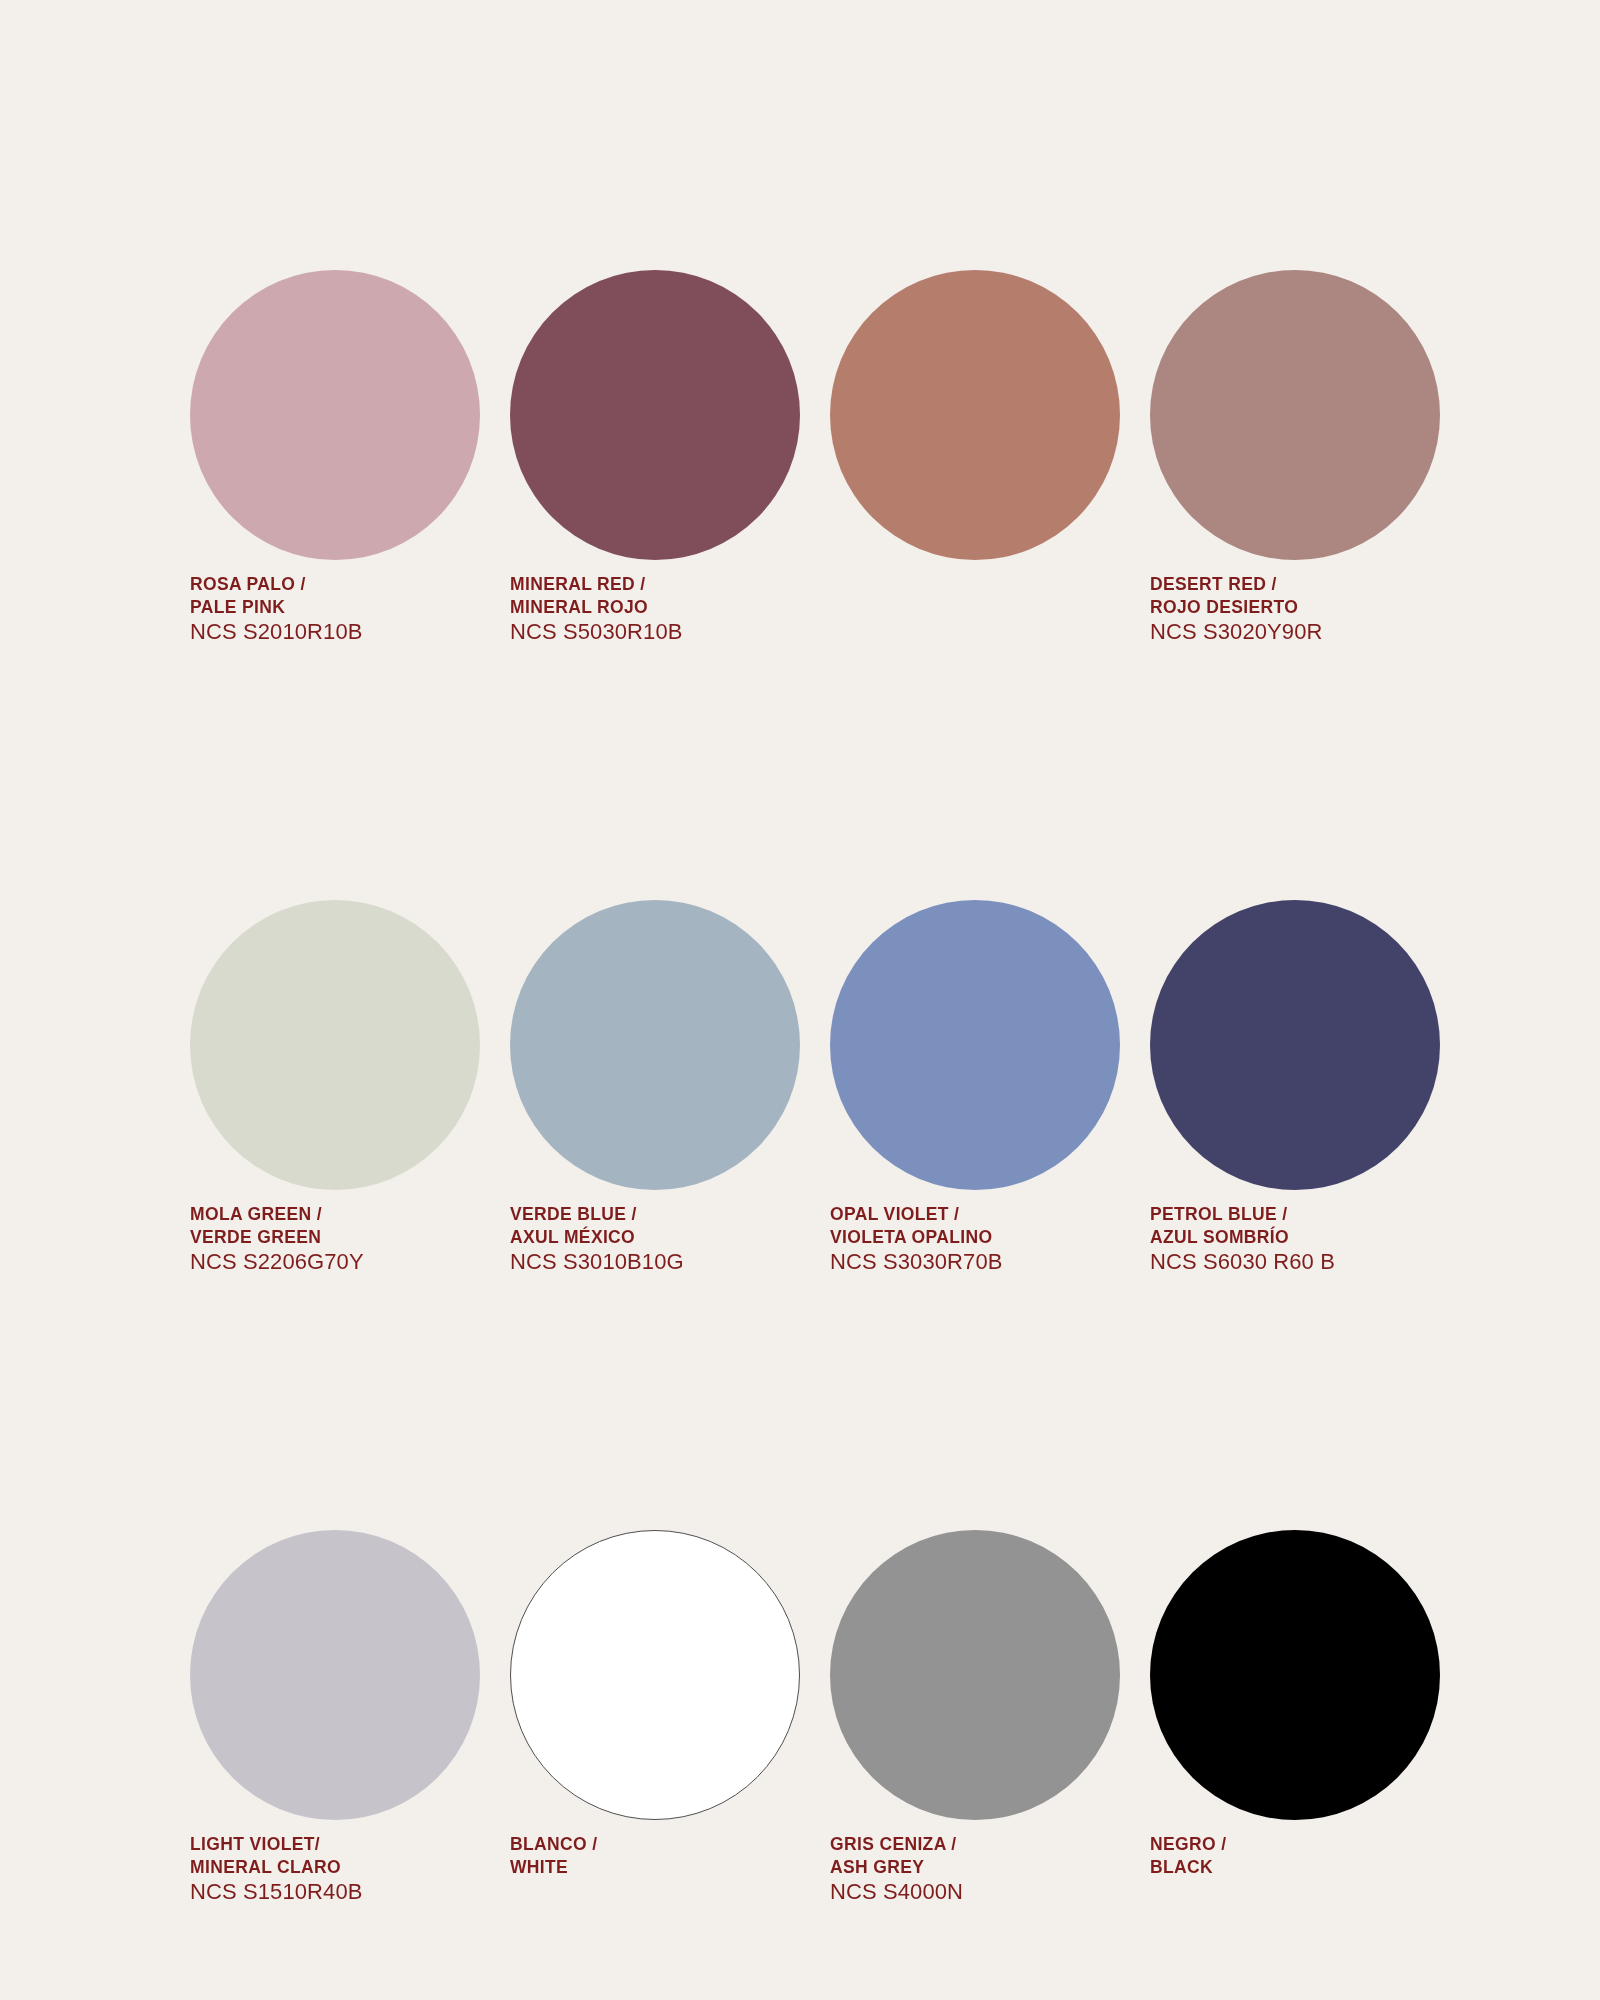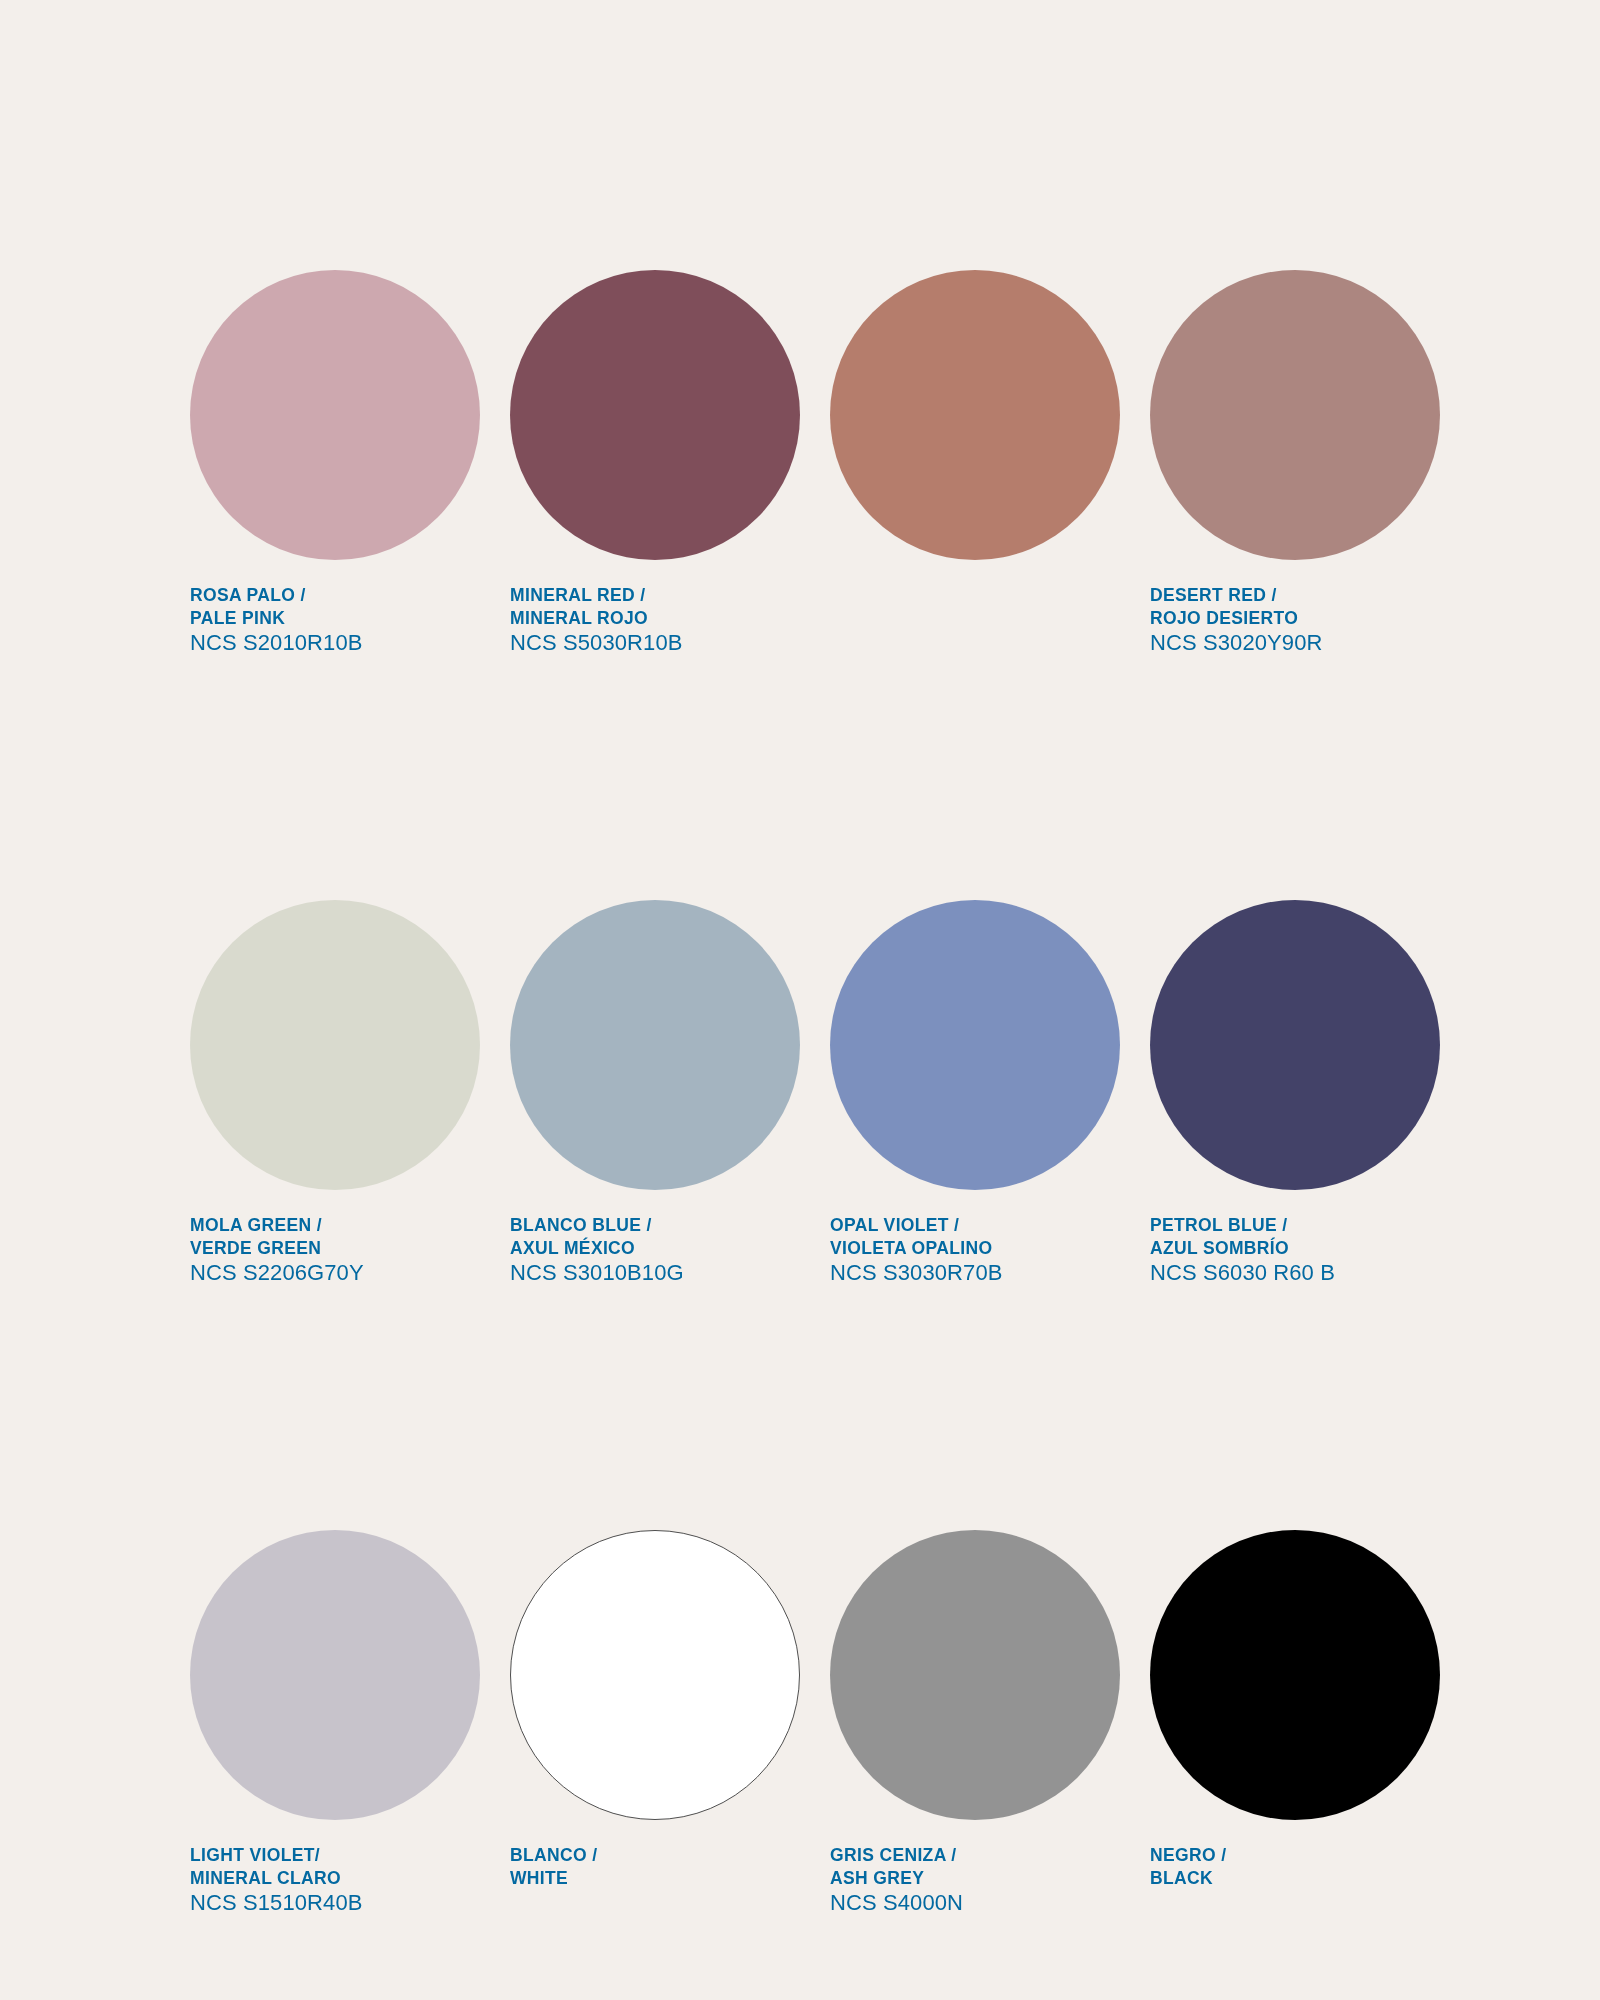--- a/index.html
+++ b/index.html
@@ -50,24 +50,24 @@
   }
 
   .swatch-circle.outlined {
     border: 1.6px solid #4F4F4F;
     width: 290px;
     height: 290px;
   }
 
   .swatch-caption {
     position: absolute;
-    top: 314px;
+    top: 303px;
     left: 0;
     width: 310px;
-    color: #0369a1;
+    color: #7f1d1d;
   }
 
   .caption-line {
     display: block;
     white-space: nowrap;
   }
 
   .caption-name-es,
   .caption-name-en {
     font-size: 17.5px;
@@ -125,21 +125,21 @@
         <div class="swatch-circle" style="background-color: rgb(217, 218, 206);"></div>
         <div class="swatch-caption">
           <span class="caption-line caption-name-es">MOLA GREEN /</span>
           <span class="caption-line caption-name-en">VERDE GREEN</span>
           <span class="caption-line caption-code">NCS S2206G70Y</span>
         </div>
       </div>
       <div class="swatch-cell">
         <div class="swatch-circle" style="background-color: rgb(164, 180, 192);"></div>
         <div class="swatch-caption">
-          <span class="caption-line caption-name-es">BLANCO BLUE /</span>
+          <span class="caption-line caption-name-es">VERDE BLUE /</span>
           <span class="caption-line caption-name-en">AXUL MÉXICO</span>
           <span class="caption-line caption-code">NCS S3010B10G</span>
         </div>
       </div>
       <div class="swatch-cell">
         <div class="swatch-circle" style="background-color: rgb(124, 144, 190);"></div>
         <div class="swatch-caption">
           <span class="caption-line caption-name-es">OPAL VIOLET /</span>
           <span class="caption-line caption-name-en">VIOLETA OPALINO</span>
           <span class="caption-line caption-code">NCS S3030R70B</span>

